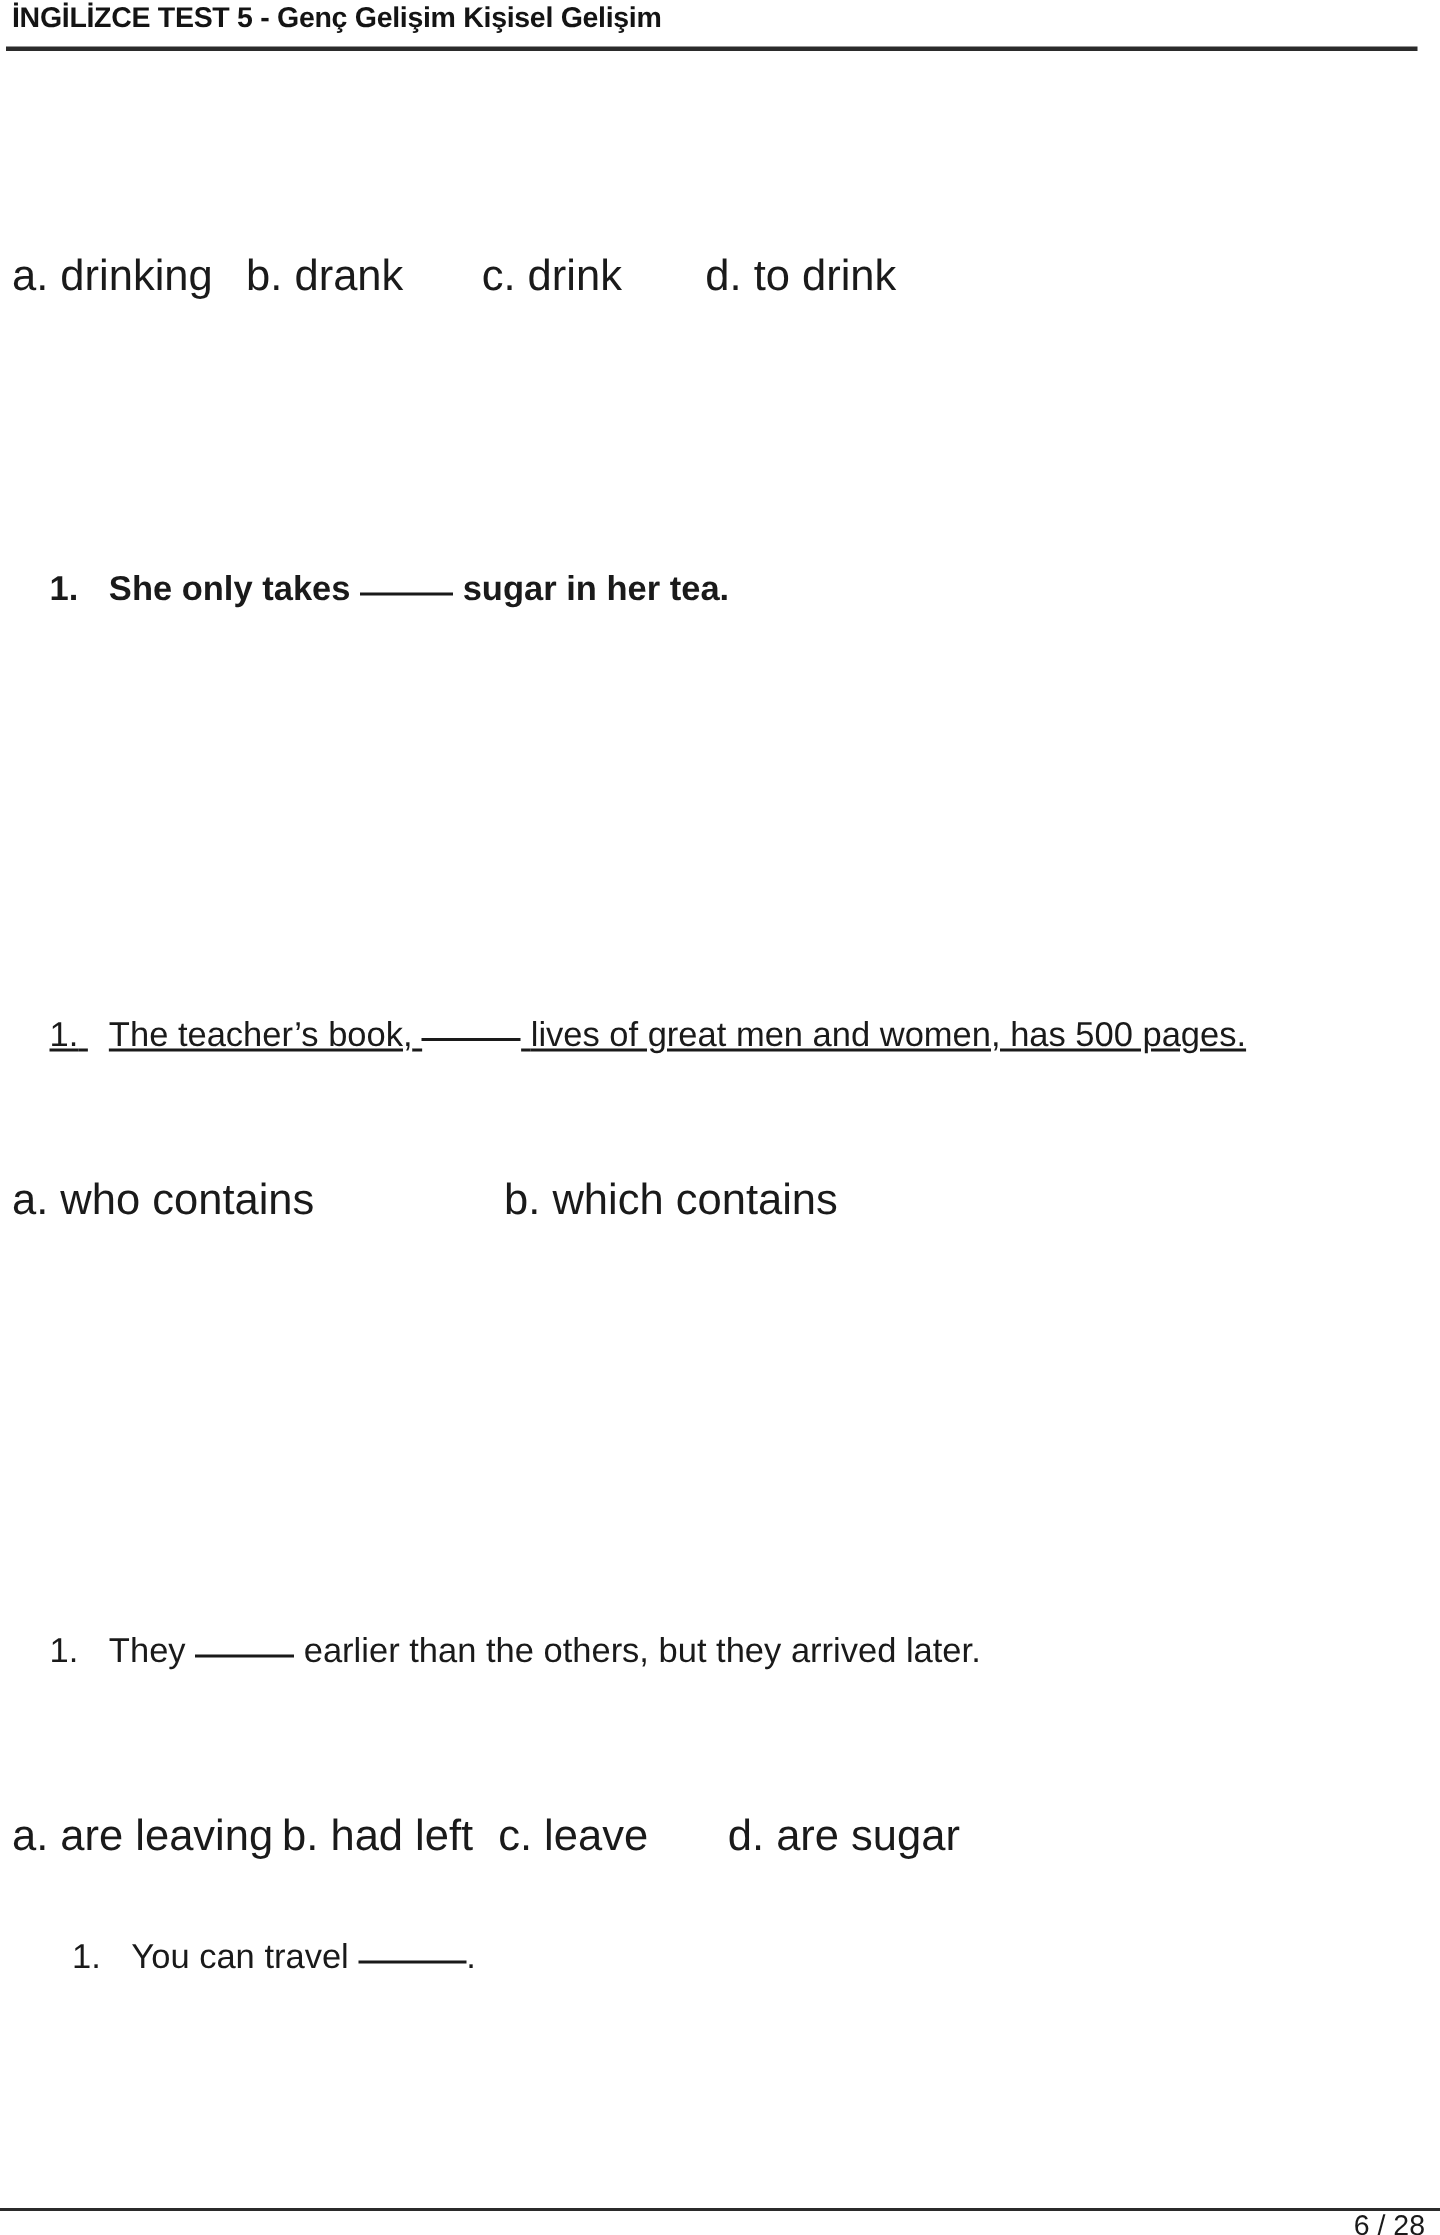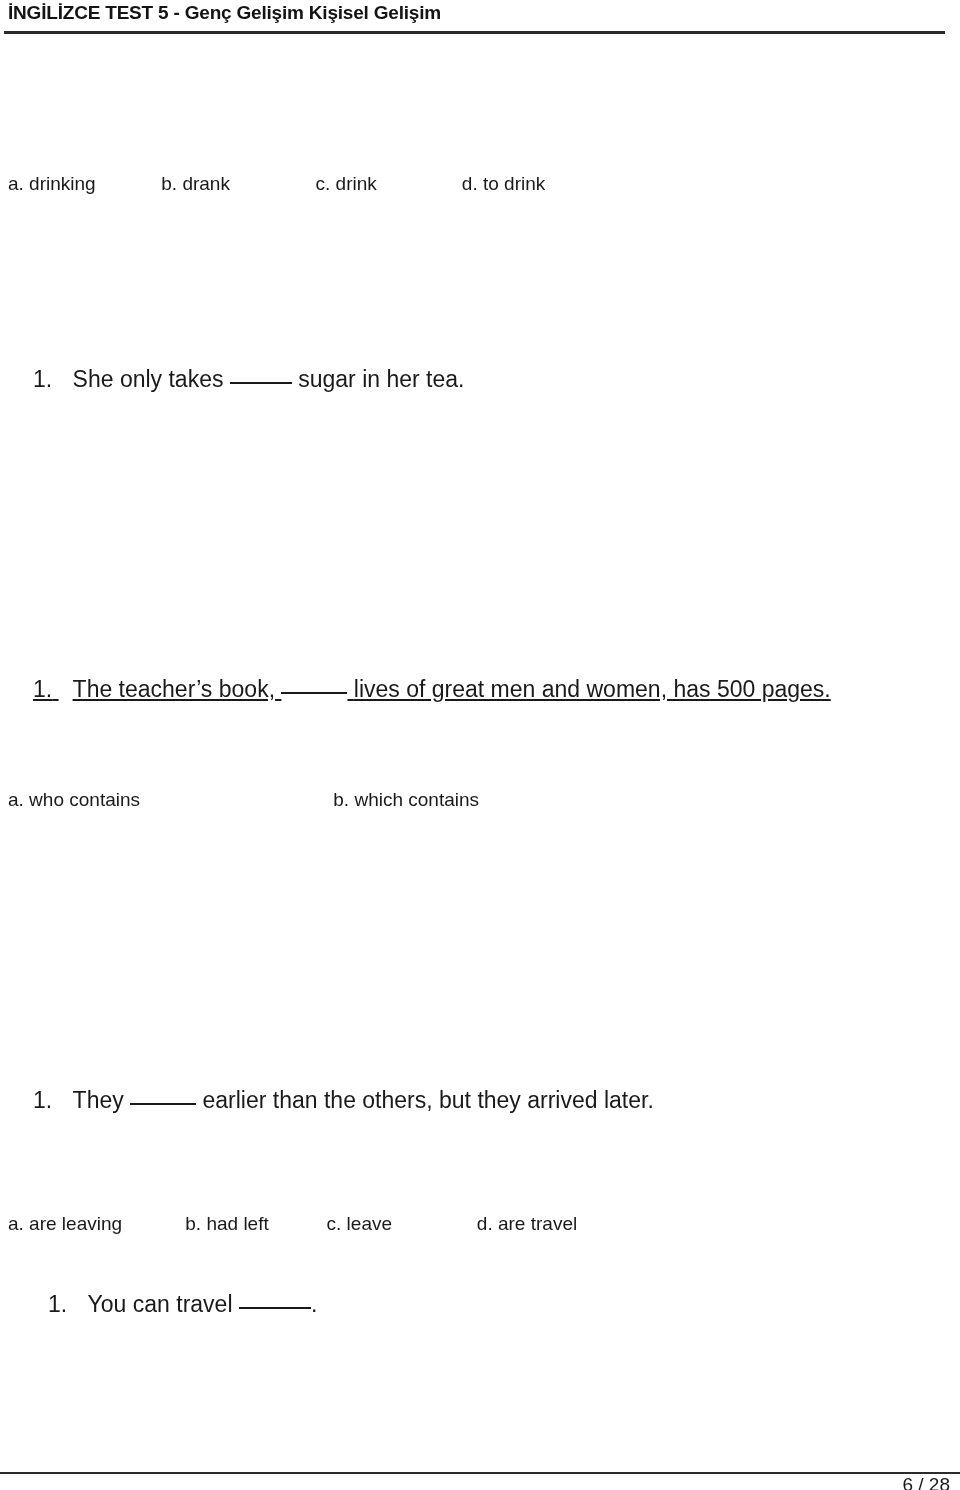--- a/index.html
+++ b/index.html
@@ -46,21 +46,21 @@
   
   .q-line {
     position: absolute;
     font-size: 23px;
     line-height: 28px;
     white-space: nowrap;
     color: #1a1a1a;
   }
   .opt-row {
     position: absolute;
-    font-size: 19px;
+    font-size: 29px;
     line-height: 28px;
     white-space: nowrap;
     color: #1a1a1a;
   }
   .opt-row span.opt {
     display: inline-block;
   }
 
   
   .blank {
@@ -102,21 +102,21 @@
   <div class="header-title">İNGİLİZCE TEST 5  - Genç Gelişim Kişisel Gelişim</div>
   <div class="header-rule"></div>
 
   <div class="opt-row" style="left:8px; top:170px;">
     <span class="opt" style="width:148px;">a. drinking</span>
     <span class="opt" style="width:149px;">b. drank</span>
     <span class="opt" style="width:141px;">c. drink</span>
     <span class="opt">d. to drink</span>
   </div>
 
-  <div class="q-line" style="left:33px; top:365px;">
+  <div class="q-line" style="left:33px; top:378px;font-weight:bold;">
     <span>1.</span>
     <span style="display:inline-block; width:14px;"></span><span>She only takes</span>
     <span class="blank w1"></span>
     <span>sugar in her tea.</span>
   </div>
 
 
   <div class="q-line" style="left:33px; top:675px;text-decoration:underline;">
     <span>1.</span>
     <span style="display:inline-block; width:14px;"></span><span>The teacher’s book,</span>
@@ -134,21 +134,21 @@
     <span>1.</span>
     <span style="display:inline-block; width:14px;"></span><span>They</span>
     <span class="blank w3"></span>
     <span>earlier than the others, but they arrived later.</span>
   </div>
 
   <div class="opt-row" style="left:8px; top:1210px;">
     <span class="opt" style="width:172px;">a. are leaving</span>
     <span class="opt" style="width:136px;">b. had left</span>
     <span class="opt" style="width:145px;">c. leave</span>
-    <span class="opt">d. are travel</span>
+    <span class="opt">d. are sugar</span>
   </div>
 
   <div class="q-line" style="left:48px; top:1290px;">
     <span>1.</span>
     <span style="display:inline-block; width:14px;"></span><span>You can travel</span>
     <span class="blank w4"></span><span>.</span>
   </div>
 
   <div class="footer-rule"></div>
   <div class="footer-page">6 / 28</div>

